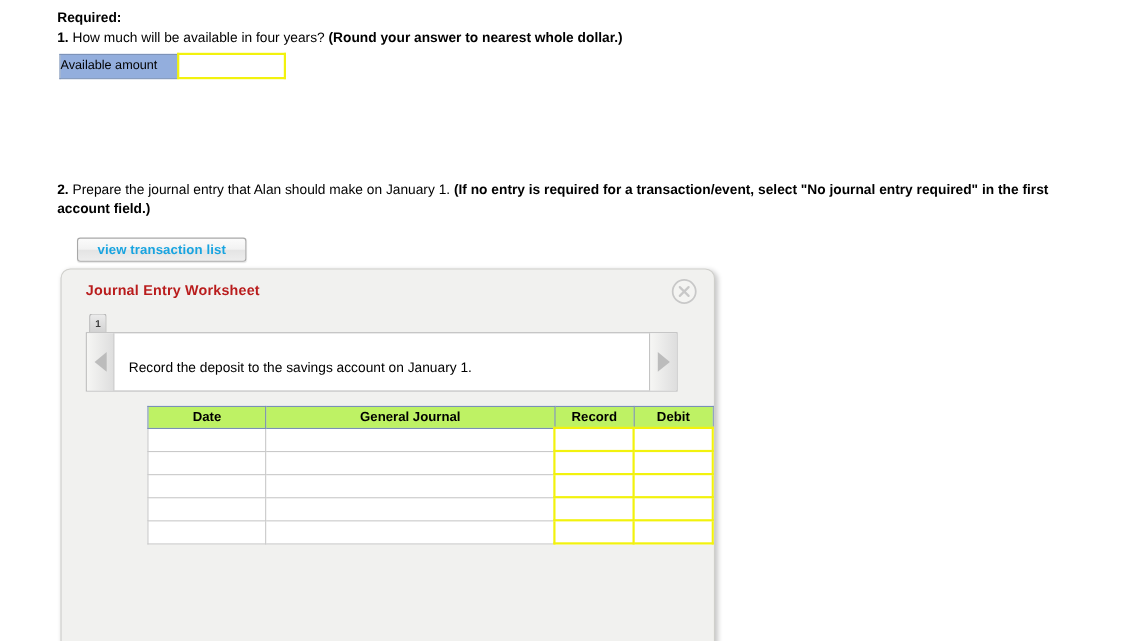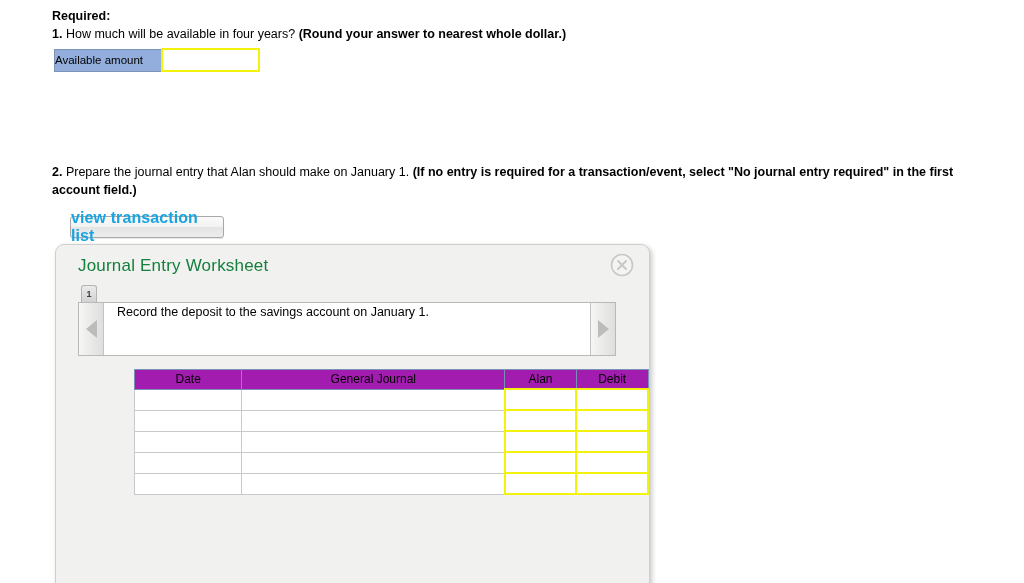--- a/index.html
+++ b/index.html
@@ -41,41 +41,41 @@
   #q2 .q-line{line-height:1.45;}
 
   
   #view-buttons{position:absolute;left:70px;top:216px;display:flex;gap:12px;}
   .view-btn{
     width:152px;height:20px;
     border:1px solid #a8a8a8;
     border-radius:3px;
     background:linear-gradient(to bottom,#fbfbfb 0%,#f2f2f2 48%,#e4e4e4 52%,#ededed 100%);
     color:#18a4e0;
-    font-size:16px;font-weight:bold;
+    font-size:12px;font-weight:bold;
     display:flex;align-items:center;justify-content:center;
     box-shadow:0 1px 1px rgba(0,0,0,.10);
     cursor:pointer;
     letter-spacing:.1px;
   }
   .view-btn.wide{width:148px;}
 
   
   #worksheet{
     position:absolute;left:55px;top:244px;
     width:593px;height:339px;
     background:#f1f1ef;
     border:1px solid #cfcfcb;
     border-radius:9px 9px 0 0;
     box-shadow:2px 2px 5px rgba(0,0,0,.22);
     overflow:hidden;
   }
   #worksheet-title{
     position:absolute;left:22px;top:11px;
-    font-size:17px;font-weight:normal;color:#15803d;
+    font-size:13px;font-weight:bold;color:#b91c1c;
     letter-spacing:.2px;
   }
   #close-icon{
     position:absolute;right:15px;top:8px;
     width:24px;height:24px;cursor:pointer;
   }
 
   
   #tab-badge{
     position:absolute;left:25px;top:40px;
@@ -102,34 +102,34 @@
     border-right:1px solid #c4c4c4;
     display:flex;align-items:center;justify-content:center;
     cursor:pointer;
   }
   .nav-arrow.right{border-right:none;border-left:1px solid #c4c4c4;
     background:linear-gradient(to right,#f6f6f4,#dedede);}
   .tri{width:0;height:0;}
   .tri-left{border-top:9px solid transparent;border-bottom:9px solid transparent;border-right:11px solid #bcbcbc;}
   .tri-right{border-top:9px solid transparent;border-bottom:9px solid transparent;border-left:11px solid #bcbcbc;}
   #txn-text{
-    flex:1;padding:2px 0 0 13px;
+    flex:1;padding:24px 0 0 13px;
     font-size:12.5px;color:#000;
   }
 
   
   #journal{
     position:absolute;left:78px;top:124px;
     border-collapse:collapse;
     background:#fff;
   }
   #journal th{
-    background:#a21caf;
+    background:#bef264;
     border:1px solid #7a90b6;
-    font-size:12px;font-weight:normal;color:#000;
+    font-size:12px;font-weight:bold;color:#000;
     height:18px;
     padding:0 2px;
   }
   #journal td{
     border:1px solid #c9c9c9;
     height:19px;padding:0;
   }
   .col-date{width:105px;text-align:center;font-size:11.5px;color:#000;}
   .col-gj{width:265px;}
   .col-dc{width:68px;}
@@ -199,21 +199,21 @@
     <div class="nav-arrow right">
       <span class="tri tri-right"></span>
     </div>
   </div>
 
   <table id="journal">
     <thead>
       <tr>
         <th class="col-date">Date</th>
         <th class="col-gj">General Journal</th>
-        <th class="col-dc">Alan</th>
+        <th class="col-dc">Record</th>
         <th class="col-dc">Debit</th>
       </tr>
     </thead>
     <tbody>
       <tr>
         <td class="col-date"></td>
         <td class="col-gj"></td>
         <td class="col-dc cell-yellow"></td>
         <td class="col-dc cell-yellow"></td>
       </tr>

